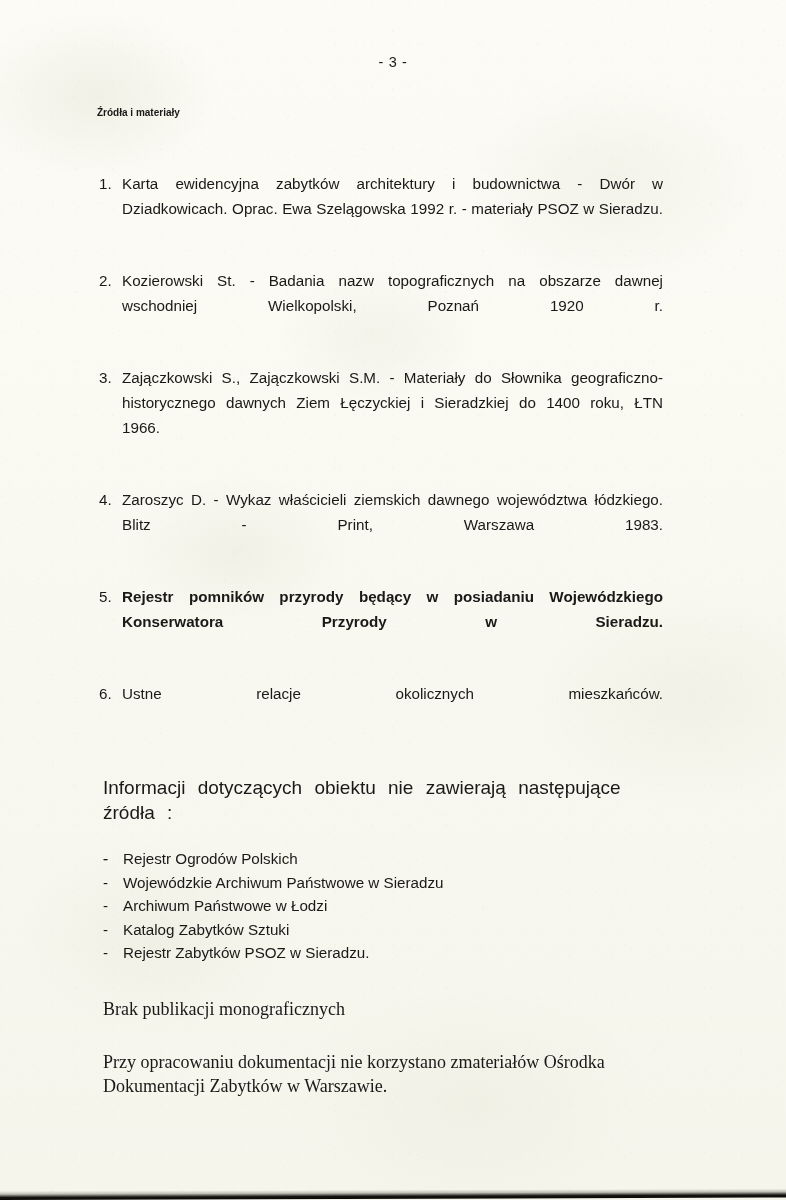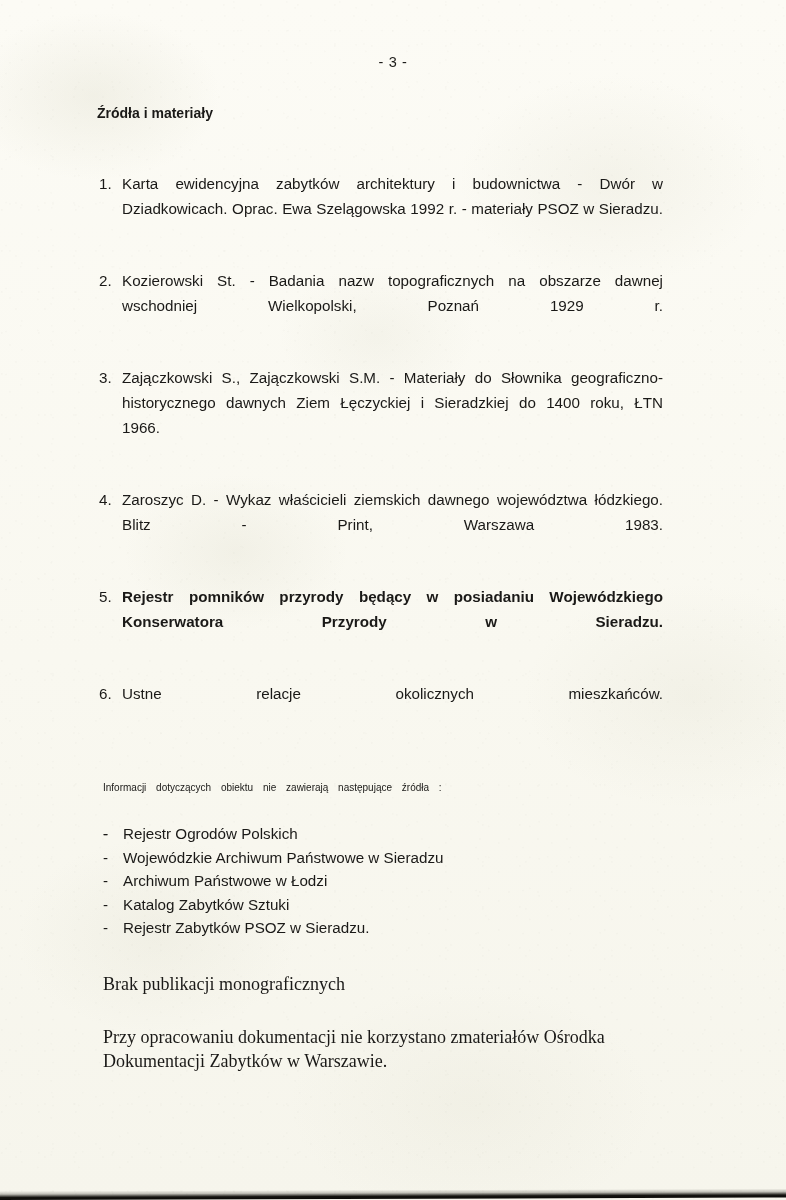--- a/index.html
+++ b/index.html
@@ -71,21 +71,21 @@
   }
 
   #content {
     position: absolute;
     left: 97px;
     top: 103px;
     width: 566px;
   }
 
   .section-heading {
-    font-size: 14px;
+    font-size: 10px;
     line-height: 20px;
     color: #1a1917;
     margin: 0 0 48px 0;
   }
 
   
   .ref-list {
     list-style: none;
     margin: 0;
     padding: 0;
@@ -119,21 +119,21 @@
     width: 100%;
   }
 
   
   .ref-item.wide .ref-text { word-spacing: 3.5px; }
   .ref-item.extra-wide .ref-text { word-spacing: 6px; font-weight: bold; }
 
   
   .excluded-intro {
     margin: 44px 0 22px 6px;
-    font-size: 10px;
+    font-size: 19px;
     line-height: 25px;
     word-spacing: 7px;
     color: #1a1917;
   }
 
   
   .dash-list {
     list-style: none;
     margin: 0 0 0 6px;
     padding: 0;
@@ -178,21 +178,21 @@
 
     <ol class="ref-list">
 
       <li class="ref-item">
         <span class="ref-num">1.</span>
         <span class="ref-text">Karta  ewidencyjna zabytków architektury i budownictwa - Dwór w Dziadkowicach. Oprac. Ewa Szelągowska  1992 r. - materiały PSOZ  w  Sieradzu.</span>
       </li>
 
       <li class="ref-item">
         <span class="ref-num">2.</span>
-        <span class="ref-text">Kozierowski St. - Badania nazw topograficznych na obszarze dawnej wschodniej Wielkopolski, Poznań 1929 r.</span>
+        <span class="ref-text">Kozierowski St. - Badania nazw topograficznych na obszarze dawnej wschodniej Wielkopolski, Poznań 1920 r.</span>
       </li>
 
       <li class="ref-item wide">
         <span class="ref-num">3.</span>
         <span class="ref-text">Zajączkowski S., Zajączkowski S.M. - Materiały  do Słownika geograficzno-historycznego dawnych  Ziem  Łęczyckiej i Sieradzkiej do 1400 roku, ŁTN  1966.</span>
       </li>
 
       <li class="ref-item">
         <span class="ref-num">4.</span>
         <span class="ref-text">Zaroszyc D. - Wykaz właścicieli ziemskich dawnego województwa łódzkiego. Blitz - Print, Warszawa 1983.</span>

